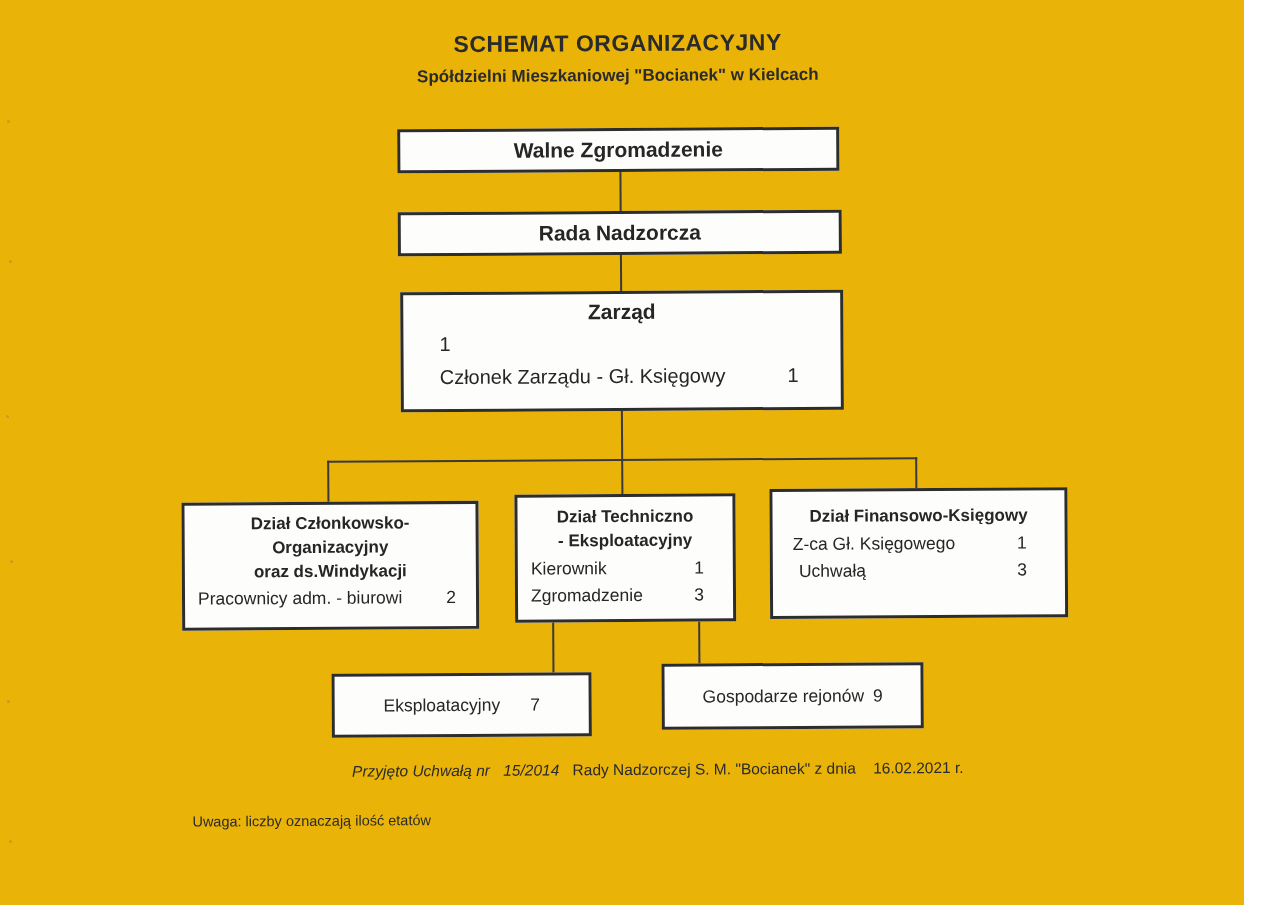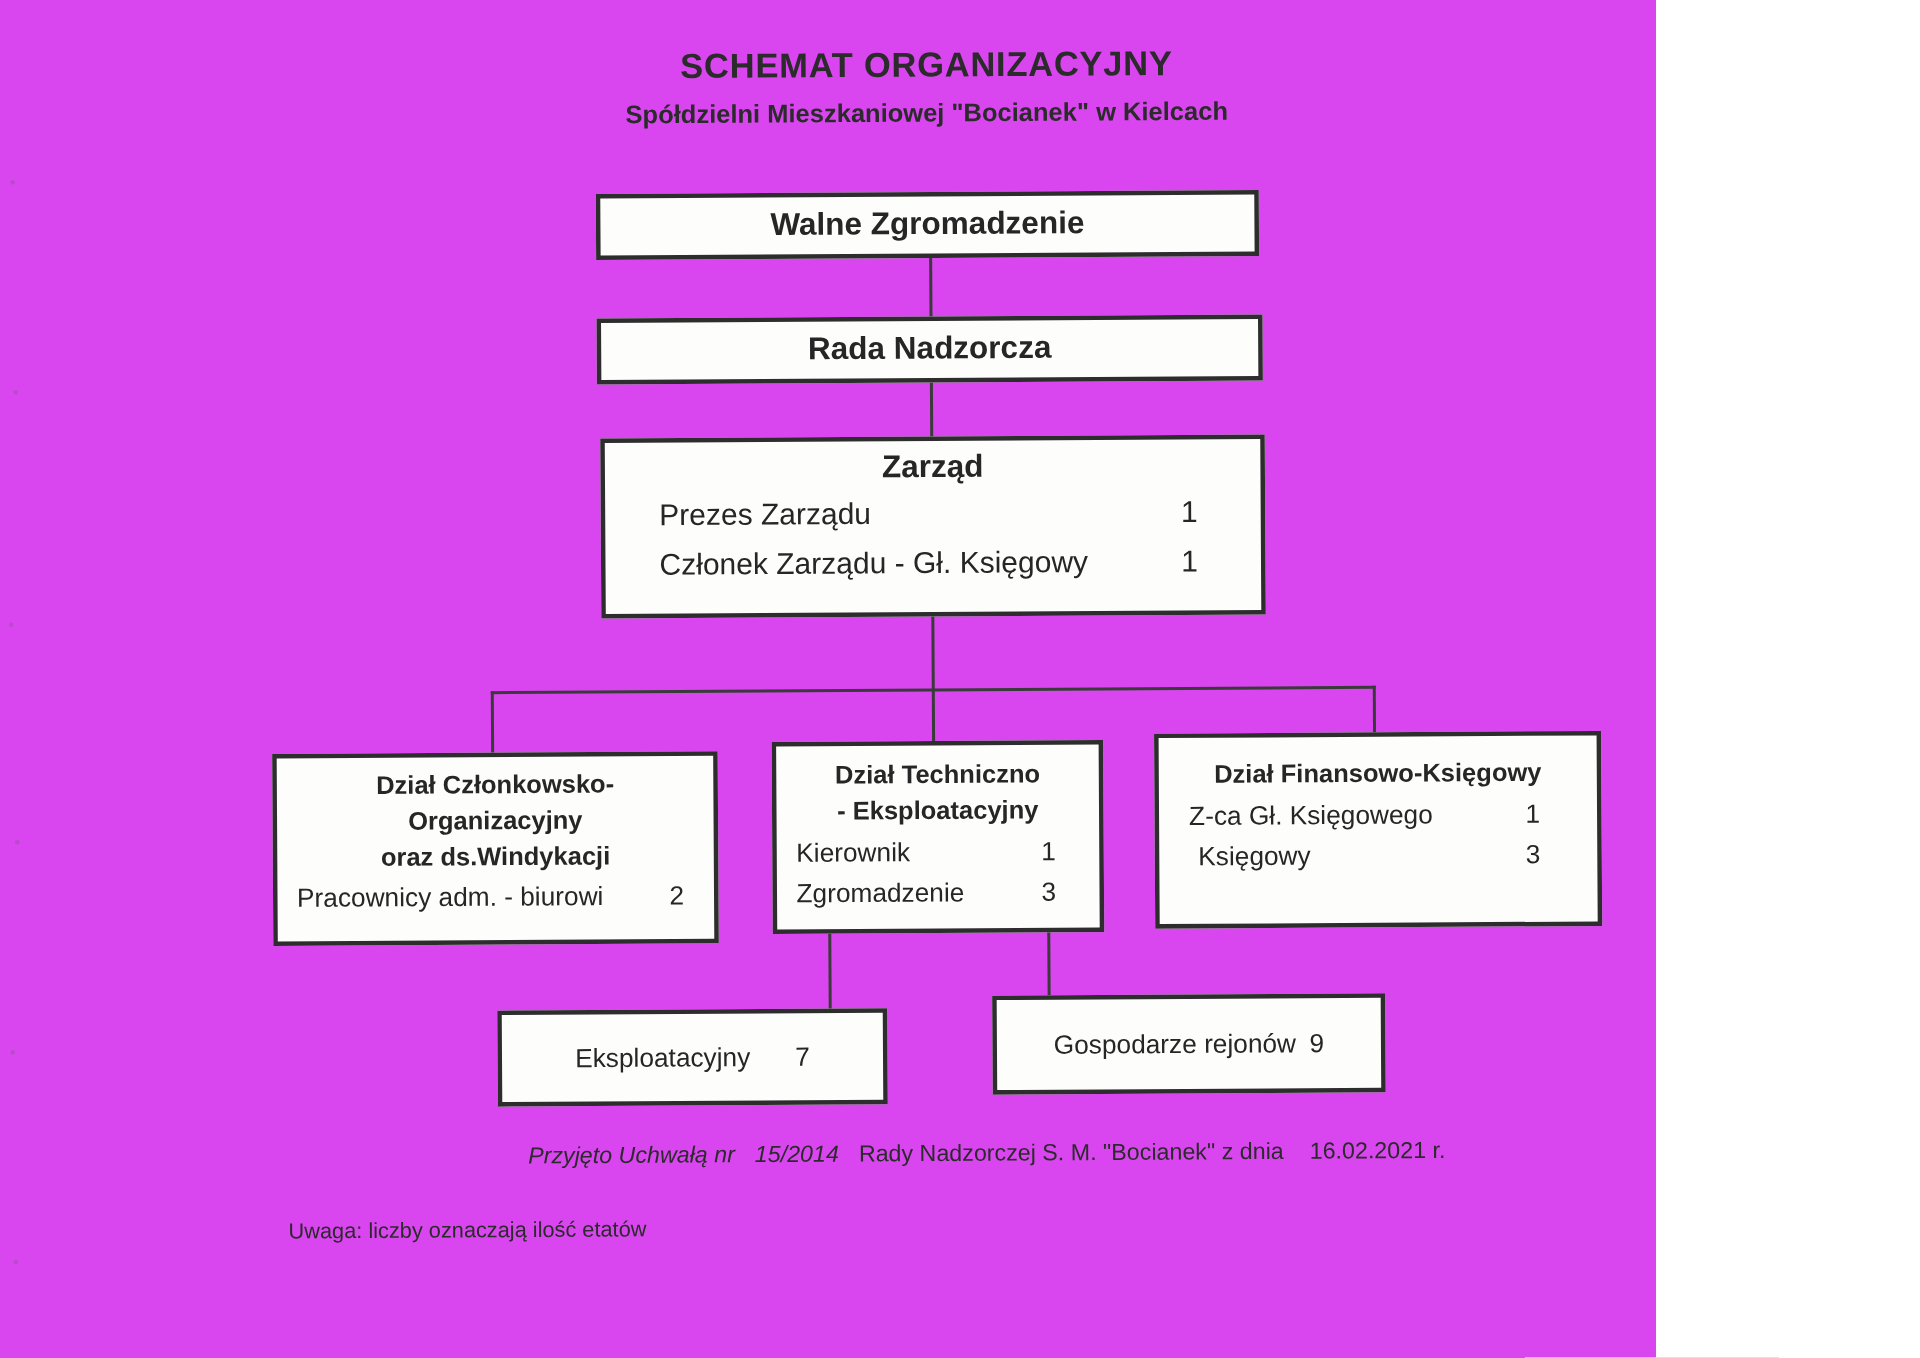--- a/index.html
+++ b/index.html
@@ -2,24 +2,24 @@
 <html><head>
 <meta charset="utf-8">
 <style>
   html, body {
     margin: 0;
     padding: 0;
     background: #ffffff;
   }
   #sheet {
     position: relative;
-    width: 1104px;
+    width: 1244px;
     height: 905px;
     overflow: hidden;
-    background: #d946ef;
+    background: #eab308;
     color: #262626;
     font-family: "Liberation Sans", "DejaVu Sans", sans-serif;
   }
   #chart {
     position: absolute;
     inset: 0;
     transform: rotate(-0.35deg);
     transform-origin: 620px 430px;
   }
   .title {
@@ -122,21 +122,20 @@
       <div class="big-head">Walne Zgromadzenie</div>
     </div>
 
     <div class="node" style="left:399px; top:211px; width:444px; height:44px">
       <div class="big-head">Rada Nadzorcza</div>
     </div>
 
     <div class="node" style="left:401px; top:291px; width:443px; height:120px; padding-top:6px">
       <div class="node-head" style="font-size:21px; margin-bottom:3px">Zarząd</div>
       <div class="rowline" style="padding:0 42px 0 36px; font-size:20px; line-height:33px">
-        <span>Prezes Zarządu</span>
         <span>1</span>
       </div>
       <div class="rowline" style="padding:0 42px 0 36px; font-size:20px; line-height:33px">
         <span>Członek Zarządu - Gł. Księgowy</span>
         <span>1</span>
       </div>
     </div>
 
     <div class="node" style="left:181px; top:500px; width:297px; height:128px; padding-top:7px">
       <div class="node-head" style="font-size:17px; line-height:24px">Dział Członkowsko-</div>
@@ -161,21 +160,21 @@
       </div>
     </div>
 
     <div class="node" style="left:769px; top:490px; width:298px; height:130px; padding-top:13px">
       <div class="node-head" style="font-size:17px; line-height:24px">Dział Finansowo-Księgowy</div>
       <div class="rowline" style="padding:2px 38px 0 20px; font-size:17.5px; line-height:27px">
         <span>Z-ca Gł. Księgowego</span>
         <span>1</span>
       </div>
       <div class="rowline" style="padding:0 38px 0 26px; font-size:17.5px; line-height:27px">
-        <span>Księgowy</span>
+        <span>Uchwałą</span>
         <span>3</span>
       </div>
     </div>
 
     <div class="node" style="left:330px; top:672px; width:260px; height:64px">
       <div style="display:flex; height:100%; align-items:center; justify-content:center; gap:30px; font-size:17.5px">
         <span>Eksploatacyjny</span>
         <span>7</span>
       </div>
     </div>

